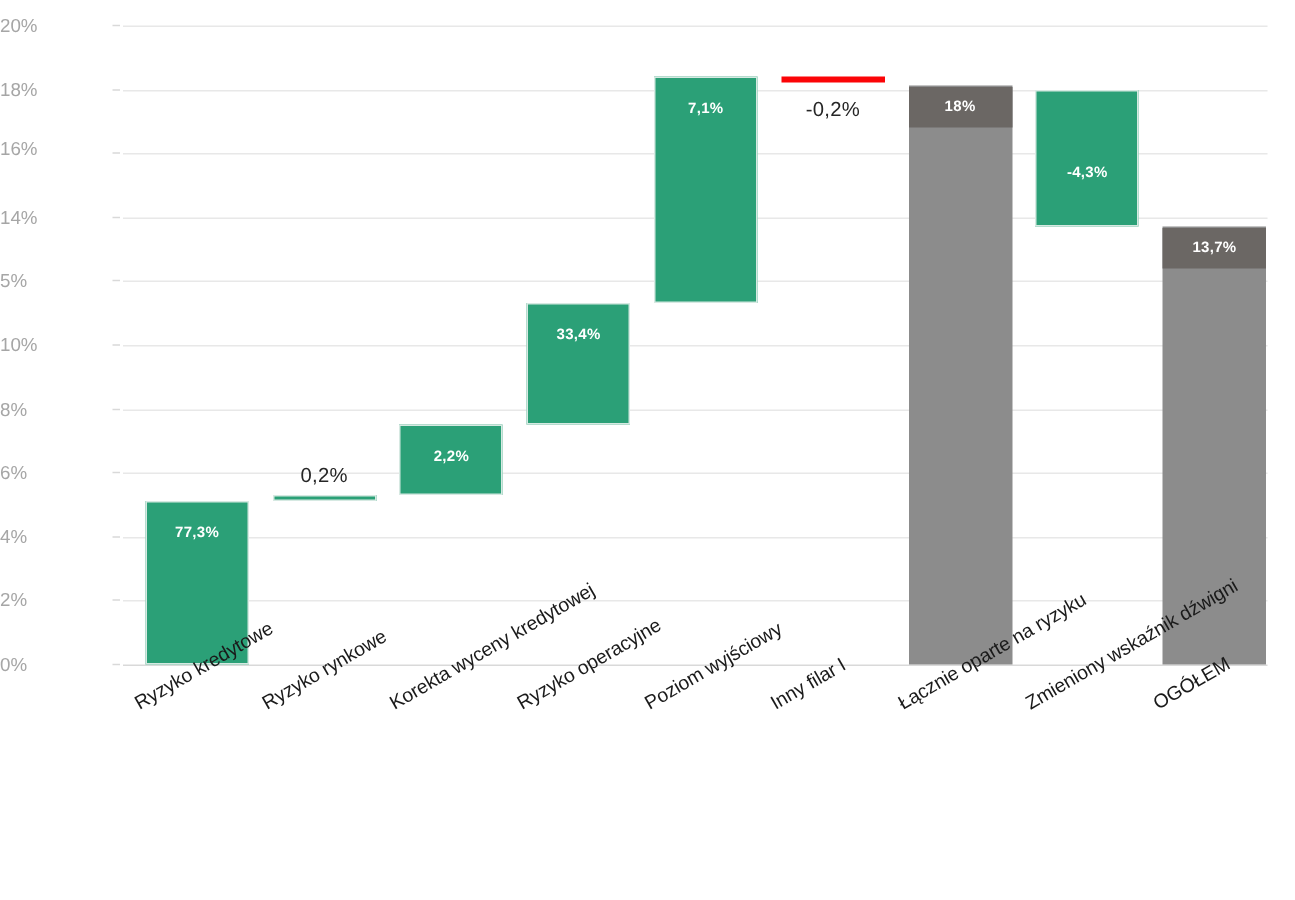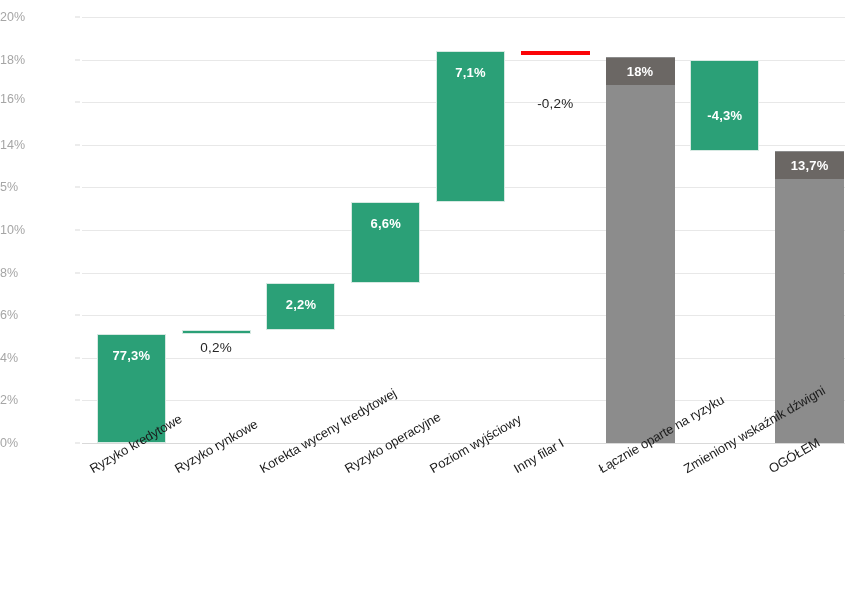--- a/index.html
+++ b/index.html
@@ -66,31 +66,30 @@
     box-sizing: border-box;
   }
   .bar.green  { background: #2ba077; border: 1px solid #d6e9e2; }
   .bar.red    { background: #fb0407; }
   .bar.gray   { background: #8c8c8c; }
 
   
   .bar-label {
     position: absolute;
     text-align: center;
-    font-size: 13px;
+    font-size: 10px;
     font-weight: bold;
     white-space: nowrap;
     color: #ffffff;
     letter-spacing: .2px;
   }
   .bar-label.outside {
     color: #262626;
     font-weight: normal;
     font-size: 13.5px;
-    margin-top: 31px;
   }
   .bar-label.total-chip {
     background: #6b6764;
     color: #ffffff;
     font-weight: bold;
   }
 
   
   .xlabel {
     position: absolute;
@@ -144,21 +143,21 @@
       <div class="gridline" style="top: 85.2px;"></div>
       <div class="gridline" style="top: 42.6px;"></div>
       <div class="gridline" style="top: 0px;"></div>
       <div class="bar green" title="Ryzyko kredytowe: 5,1%" style="left: 14.8889px; top: 317.37px; width: 69px; height: 108.63px;"></div>
       <div class="bar-label" style="width: 69px; left: 14.8889px; top: 330.37px; height: 18px; line-height: 18px;">77,3%</div>
       <div class="bar green" title="Ryzyko rynkowe: 0,2%" style="left: 99.6667px; top: 313.11px; width: 69px; height: 4.26px;"></div>
       <div class="bar-label outside" style="width: 69px; left: 99.6667px; top: 291.11px; height: 18px; line-height: 18px;">0,2%</div>
       <div class="bar green" title="Korekta wyceny kredytowej: 2,2%" style="left: 184.444px; top: 266.25px; width: 69px; height: 46.86px;"></div>
       <div class="bar-label" style="width: 69px; left: 184.444px; top: 279.25px; height: 18px; line-height: 18px;">2,2%</div>
       <div class="bar green" title="Ryzyko operacyjne: 3,8%" style="left: 269.222px; top: 185.31px; width: 69px; height: 80.94px;"></div>
-      <div class="bar-label" style="width: 69px; left: 269.222px; top: 198.31px; height: 18px; line-height: 18px;">6,6%</div>
+      <div class="bar-label" style="width: 69px; left: 269.222px; top: 198.31px; height: 18px; line-height: 18px;">33,4%</div>
       <div class="bar green" title="Poziom wyjściowy: 7,1%" style="left: 354px; top: 34.08px; width: 69px; height: 151.23px;"></div>
       <div class="bar-label" style="width: 69px; left: 354px; top: 47.08px; height: 18px; line-height: 18px;">7,1%</div>
       <div class="bar red" title="Inny filar I: -0,2%" style="left: 438.778px; top: 34.08px; width: 69px; height: 4.26px;"></div>
       <div class="bar-label outside" style="width: 69px; left: 438.778px; top: 47.34px; height: 18px; line-height: 18px;">-0,2%</div>
       <div class="bar gray" title="Łącznie oparte na ryzyku: 18%" style="left: 523.556px; top: 40.47px; width: 69px; height: 385.53px;"></div>
       <div class="bar-label total-chip" style="width: 69px; left: 523.556px; top: 41.47px; height: 27px; line-height: 27px;">18%</div>
       <div class="bar green" title="Zmieniony wskaźnik dźwigni: -4,3%" style="left: 608.333px; top: 42.6px; width: 69px; height: 91.59px;"></div>
       <div class="bar-label" style="width: 69px; left: 608.333px; top: 90.19px; height: 18px; line-height: 18px;">-4,3%</div>
       <div class="bar gray" title="OGÓŁEM: 13,7%" style="left: 693.111px; top: 134.19px; width: 69px; height: 291.81px;"></div>
       <div class="bar-label total-chip" style="width: 69px; left: 693.111px; top: 135.19px; height: 27px; line-height: 27px;">13,7%</div>

